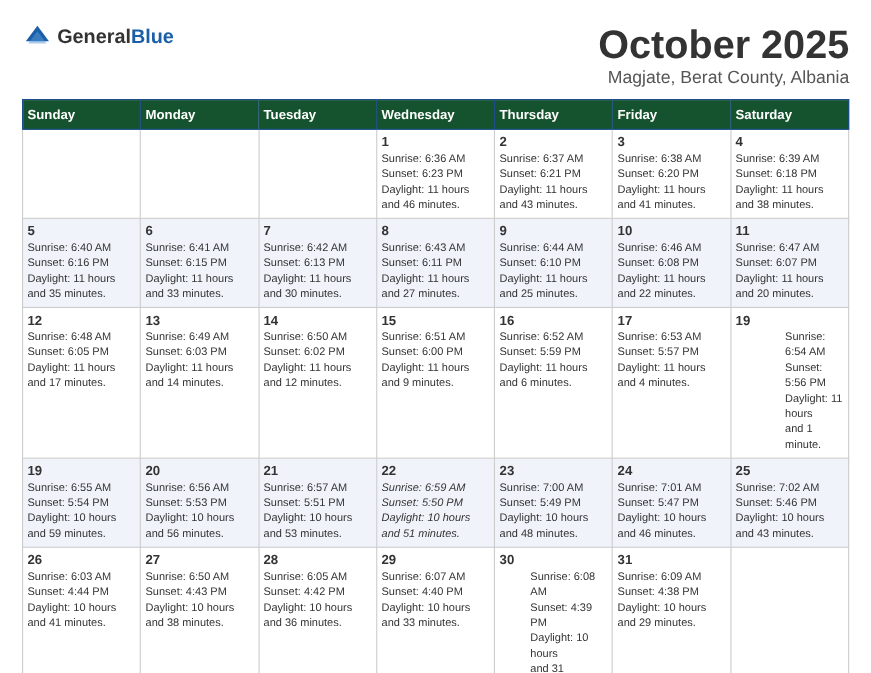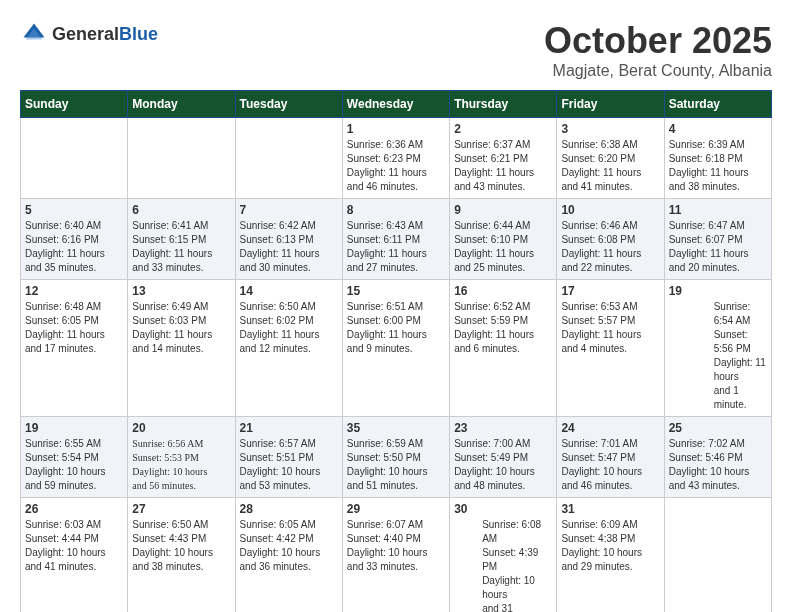--- a/index.html
+++ b/index.html
@@ -265,35 +265,35 @@
       <tr>
         <td>
           <span class="day-number">19</span>
           <div class="day-info" style="white-space: pre-line;">Sunrise: 6:55 AM
 Sunset: 5:54 PM
 Daylight: 10 hours
 and 59 minutes.</div>
         </td>
         <td>
           <span class="day-number">20</span>
-          <div class="day-info" style="white-space: pre-line; font-family: Liberation Serif, serif;">Sunrise: 6:56 AM
+          <div class="day-info" style="white-space: pre-line;">Sunrise: 6:56 AM
 Sunset: 5:53 PM
 Daylight: 10 hours
 and 56 minutes.</div>
         </td>
         <td>
           <span class="day-number">21</span>
           <div class="day-info" style="white-space: pre-line;">Sunrise: 6:57 AM
 Sunset: 5:51 PM
 Daylight: 10 hours
 and 53 minutes.</div>
         </td>
         <td>
-          <span class="day-number">35</span>
-          <div class="day-info" style="white-space: pre-line;">Sunrise: 6:59 AM
+          <span class="day-number">22</span>
+          <div class="day-info" style="white-space: pre-line; font-style: italic;">Sunrise: 6:59 AM
 Sunset: 5:50 PM
 Daylight: 10 hours
 and 51 minutes.</div>
         </td>
         <td>
           <span class="day-number">23</span>
           <div class="day-info" style="white-space: pre-line;">Sunrise: 7:00 AM
 Sunset: 5:49 PM
 Daylight: 10 hours
 and 48 minutes.</div>

